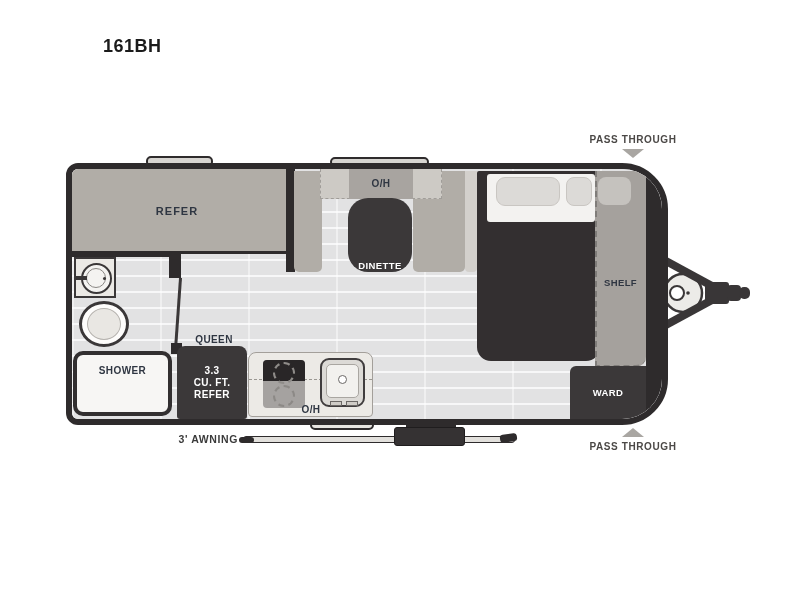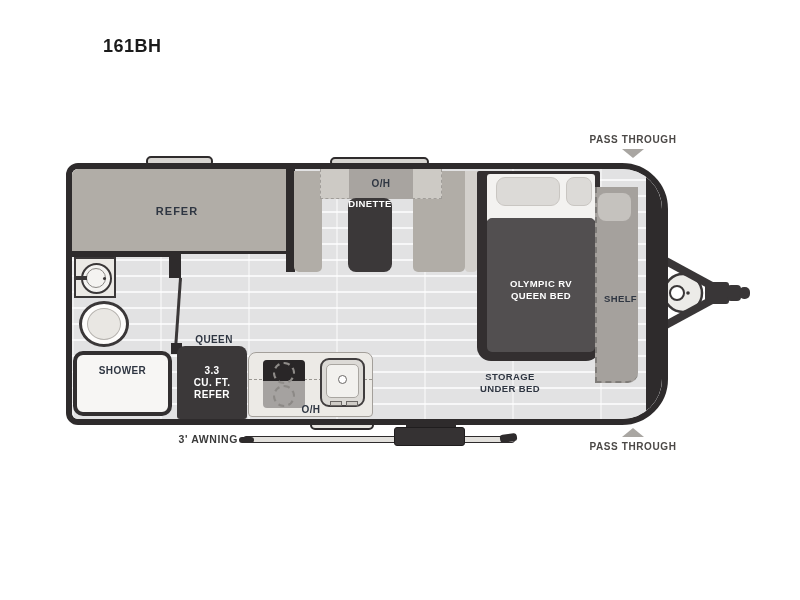--- a/index.html
+++ b/index.html
@@ -202,43 +202,38 @@
 
       <div class="gray-block" style="left:222px; top:2px; width:28px; height:101px; border-radius:0 0 5px 5px;"></div>
       <div class="gray-block" style="left:341px; top:2px; width:52px; height:101px; border-radius:0 0 5px 5px;"></div>
       <div class="gray-block" style="left:393px; top:2px; width:12px; height:101px; background:#d3d0cc; border-radius:0 0 4px 4px;"></div>
 
       <div class="oh-ext" style="left:248px; top:0; width:30px; height:30px;"></div>
       <div class="oh-ext" style="left:340px; top:0; width:30px; height:30px;"></div>
       <div class="oh-center" style="left:277px; top:0; width:64px; height:30px;"></div>
       <div class="lbl" style="left:277px; top:9px; width:64px;">O/H</div>
 
-      <div class="dark-block" style="left:276px; top:29px; width:44px; height:74px; border-radius:8px; display:flex; align-items:flex-start; justify-content:center;">
+      <div class="dark-block" style="left:276px; top:29px; width:64px; height:74px; border-radius:20px; display:flex; align-items:flex-end; justify-content:center;">
         <div class="lbl white" style="position:static; font-size:9.5px;">DINETTE</div>
       </div>
 
       <div class="bed-platform" style="left:405px; top:2px; width:123px; height:190px;"></div>
       <div class="bed-sheet" style="left:415px; top:5px; width:108px; height:48px;"></div>
-      <div class="duvet" style="left:415px; top:49px; width:108px; height:134px; display:flex; flex-direction:column; align-items:center; justify-content:center; padding-top:10px;">
-        <div class="lbl white" style="position:static; font-size:9.5px;">OLYMPIC RV</div>
-        <div class="lbl white" style="position:static; font-size:9.5px;">QUEEN BED</div>
-      </div>
       <div class="pillow" style="left:424px; top:8px; width:64px; height:29px;"></div>
       <div class="pillow" style="left:494px; top:8px; width:26px; height:29px; border-radius:8px;"></div>
 
-      <div class="shelf" style="left:523px; top:18px; width:43px; height:196px;">
+      <div class="shelf" style="left:523px; top:2px; width:51px; height:196px;">
         <div class="shelf-pillow" style="left:1px; top:6px; width:33px; height:28px;"></div>
         <div class="lbl" style="left:0; top:106px; width:47px; font-size:9.5px;">SHELF</div>
       </div>
 
-      <div class="lbl" style="left:386px; top:202px; width:104px; font-size:9.5px;">
-        <div style="position:static;">STORAGE</div>
-        <div style="position:static;">UNDER BED</div>
-      </div>
-
+
+      <div class="dark-block" style="left:498px; top:197px; width:76px; height:53px; border-radius:6px 0 0 0; display:flex; align-items:center; justify-content:center;">
+        <div class="lbl white" style="position:static; font-size:9.5px;">WARD</div>
+      </div>
 
     </div>
   </div>
 
   <div class="bottom-window" style="left:310px; top:420px; width:64px; height:10px;"></div>
 
   <div class="lbl callout" style="left:162px; top:433px; width:76px; text-align:right; font-size:10.5px; color:#3a3a3a;">3' AWNING</div>
   <div class="awning-rail" style="left:243px; top:436px; width:272px; height:7px;"></div>
   <div class="awning-cap" style="left:239px; top:437px; width:15px; height:6px;"></div>
   <div class="awning-cap" style="left:500px; top:434px; width:17px; height:8px; transform:rotate(-8deg);"></div>

